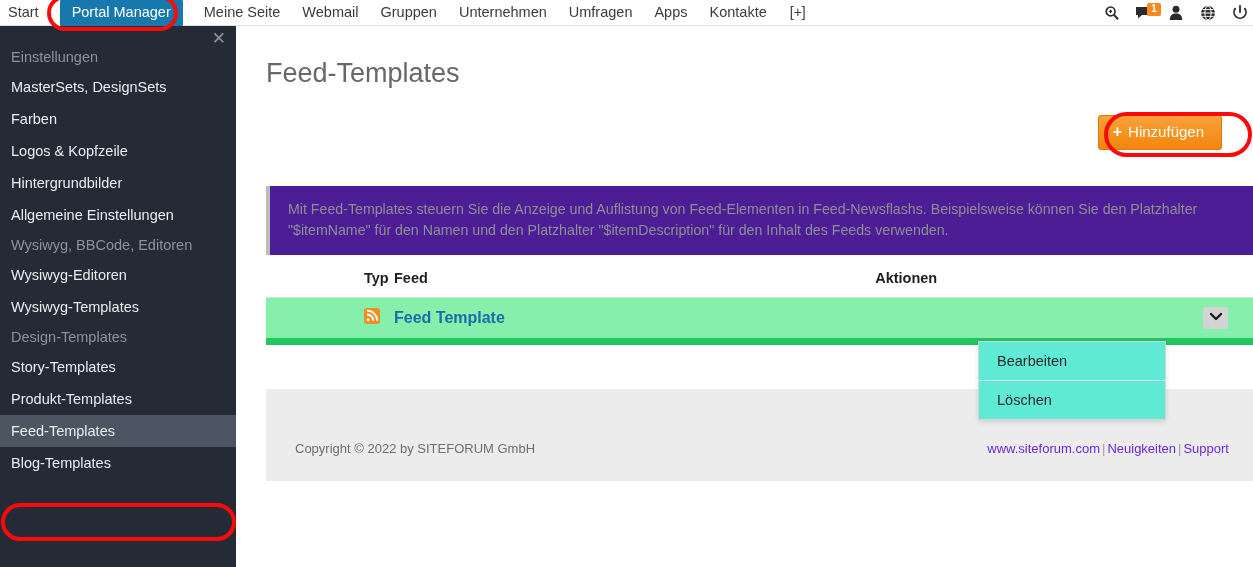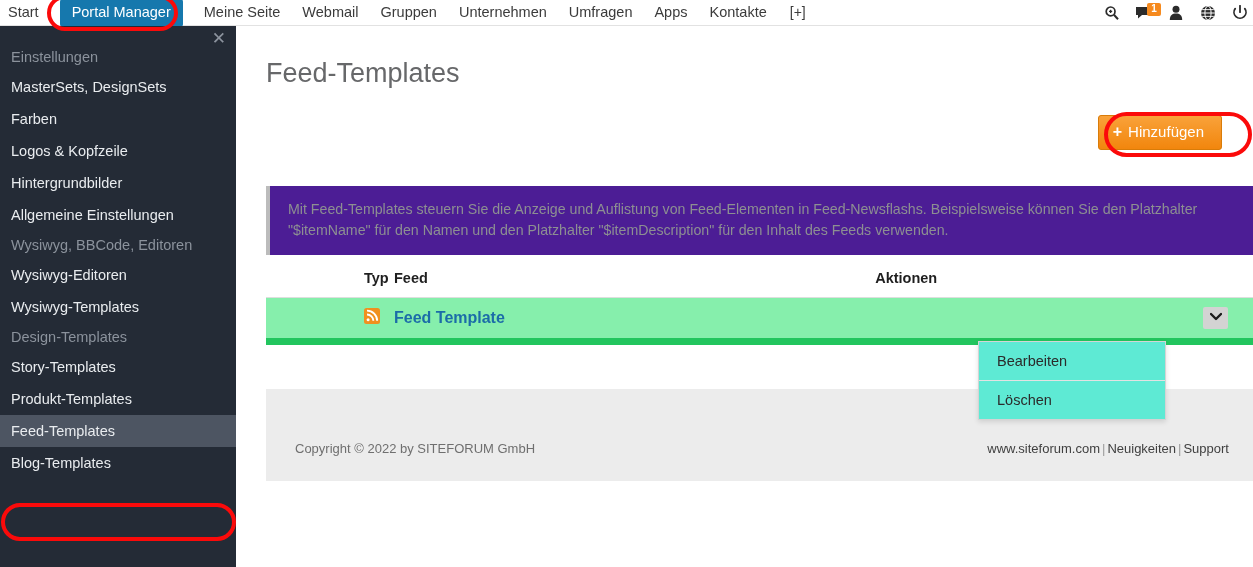--- a/index.html
+++ b/index.html
@@ -212,21 +212,21 @@
     left: 29px; top: 52px;
     font-size: 13px;
     color: #6f6f6f;
   }
   .footer-right {
     position: absolute;
     right: 24px; top: 52px;
     font-size: 13px;
     color: #1b6ca8;
   }
-  .footer-right a { color: #404040; text-decoration: none; cursor: pointer; text-align: right; }
+  .footer-right a { color: #6d28d9; text-decoration: none; cursor: pointer; text-align: right; }
   .footer-sep { color: #9b9b9b; padding: 0 2px; }
 
   
   .anno {
     position: absolute;
     border: 4px solid #fb0a0a;
     border-radius: 50% / 50%;
     pointer-events: none;
     z-index: 60;
   }

